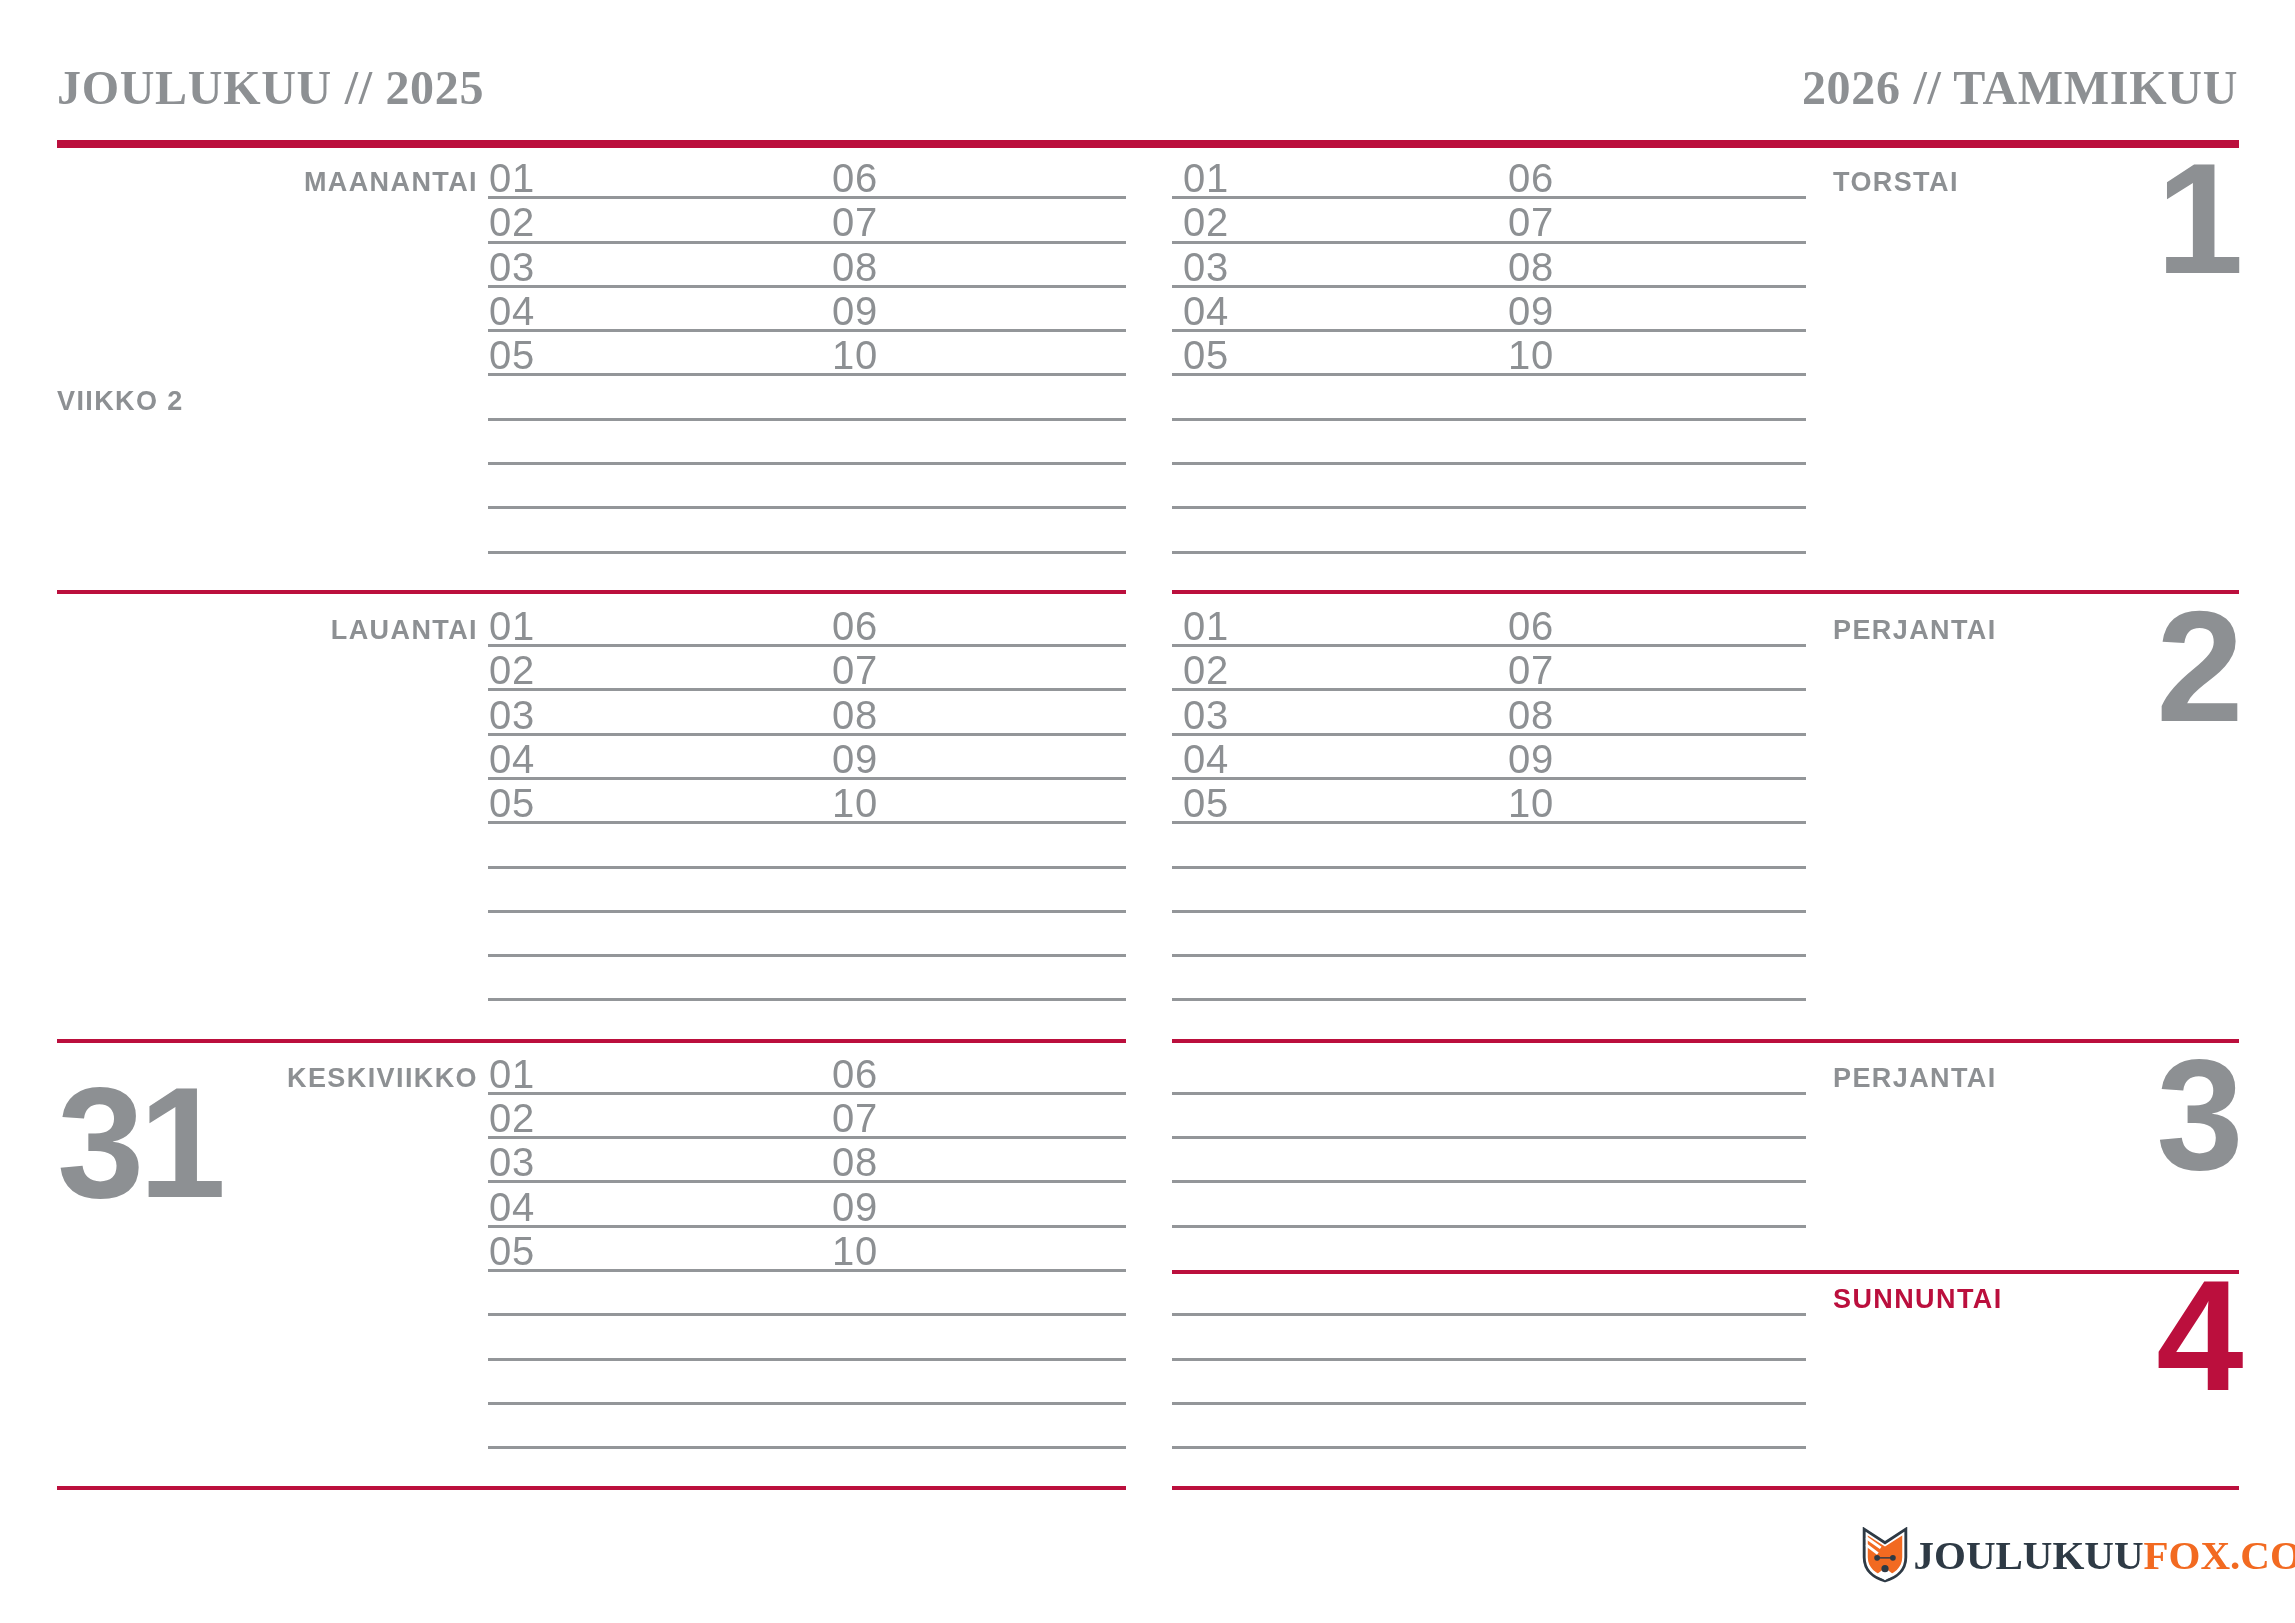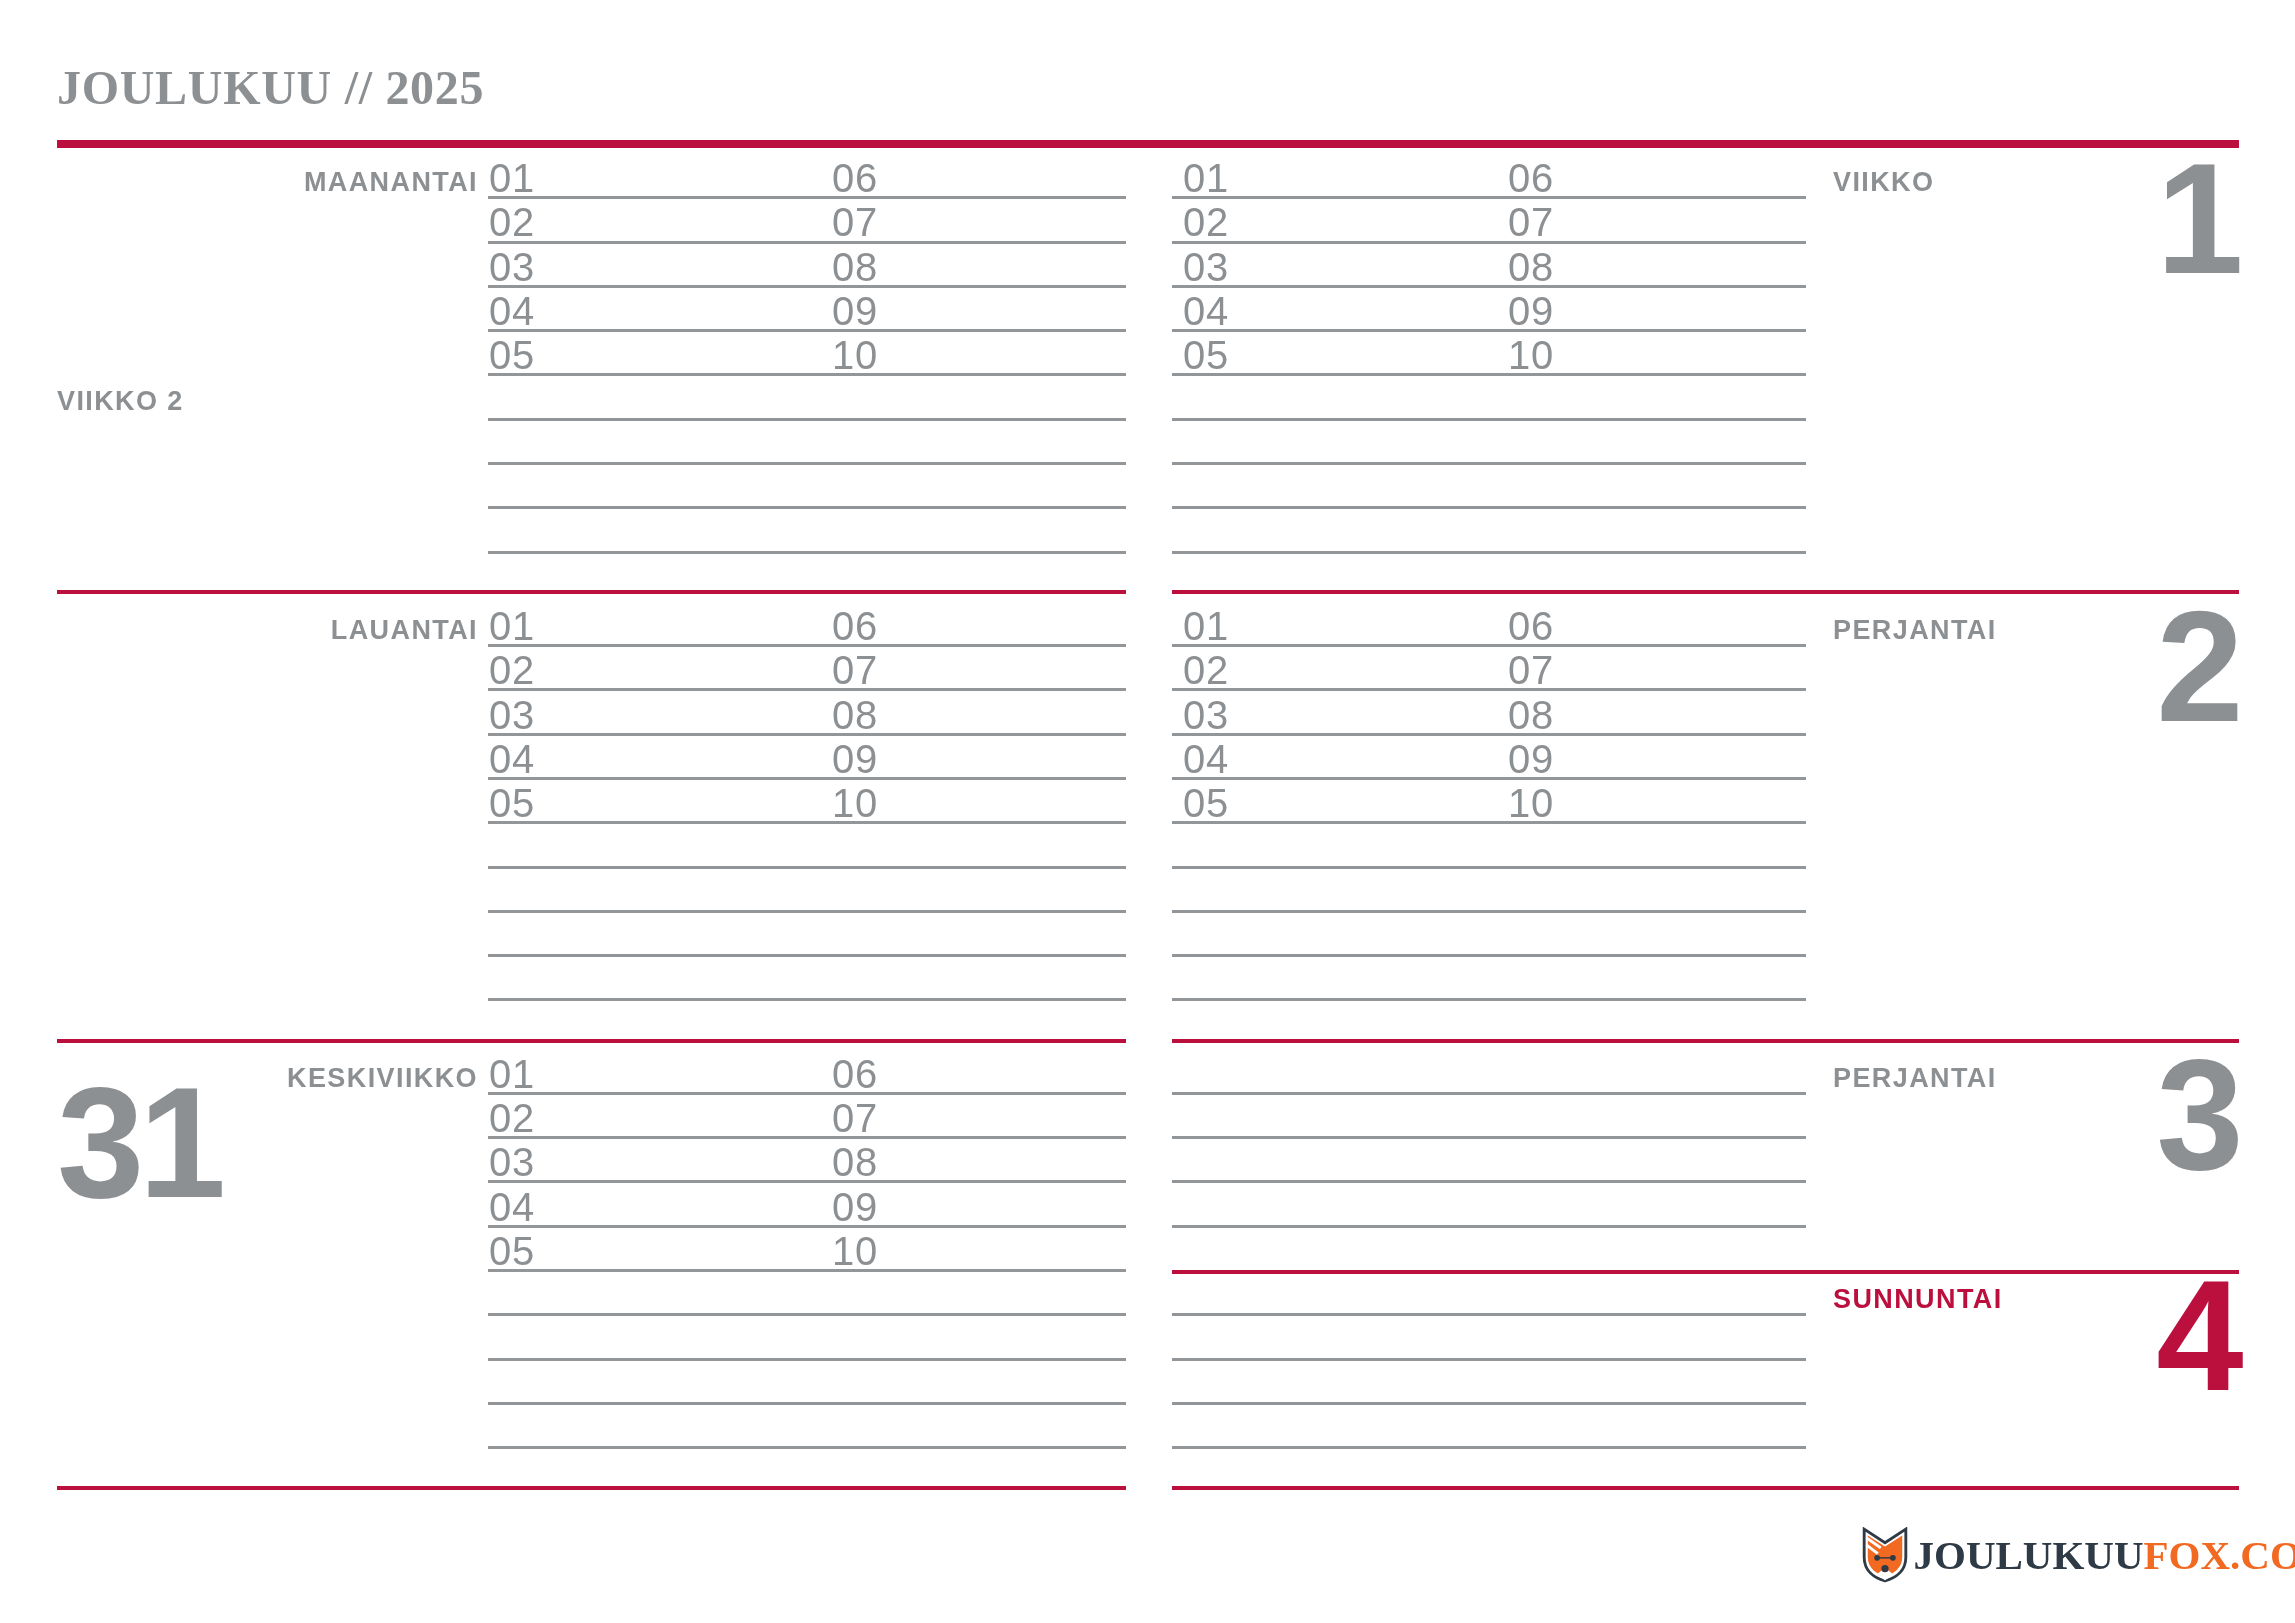--- a/index.html
+++ b/index.html
@@ -48,20 +48,21 @@
   }
   .logo-text .primary{color:var(--navy);}
   .logo-text .secondary{color:var(--orange);}
 </style>
 </head>
 <body>
 
 <div class="page">
 
   <div class="abs title" style="left:57px;top:64px;">JOULUKUU // 2025</div>
+  <div class="abs title" style="right:57px;top:64px;text-align:right;">2026 // TAMMIKUU</div>
   <div class="redbar" style="left:57px;top:140px;width:2182px;height:7.5px;"></div>
 
   <div class="redbar" style="left:57px;top:590px;width:1069px;height:4.1px;"></div>
   <div class="redbar" style="left:1172px;top:590px;width:1067px;height:4.1px;"></div>
   <div class="redbar" style="left:57px;top:1039px;width:1069px;height:4.1px;"></div>
   <div class="redbar" style="left:1172px;top:1039px;width:1067px;height:4.1px;"></div>
   <div class="redbar" style="left:1172px;top:1270px;width:1067px;height:4.1px;"></div>
   <div class="redbar" style="left:57px;top:1486px;width:1069px;height:4.1px;"></div>
   <div class="redbar" style="left:1172px;top:1486px;width:1067px;height:4.1px;"></div>
 
@@ -69,21 +70,21 @@
 
   <div class="bignum right" style="right:57px;top:140px;">1</div>
   <div class="bignum right" style="right:57px;top:588px;">2</div>
   <div class="bignum right" style="right:57px;top:1036px;">3</div>
   <div class="bignum right sunday" style="right:57px;top:1257px;">4</div>
 
   <div class="dayname left" style="top:169px;">MAANANTAI</div>
   <div class="dayname left" style="top:617px;">LAUANTAI</div>
   <div class="dayname left" style="top:1065px;">KESKIVIIKKO</div>
 
-  <div class="dayname rightcol" style="top:169px;">VIIKKO</div>
+  <div class="dayname rightcol" style="top:169px;">TORSTAI</div>
   <div class="dayname rightcol" style="top:617px;">PERJANTAI</div>
   <div class="dayname rightcol" style="top:1065px;">PERJANTAI</div>
   <div class="dayname rightcol sunday" style="top:1286px;">SUNNUNTAI</div>
 
   <div class="weeklabel">VIIKKO 2</div>
 
   <div id="rules">
       <div class="hline" style="left: 488px; top: 196px; width: 638px; height: 3.4px;"></div>
       <div class="slotnum" style="left: 489px; top: 158px;">01</div>
       <div class="slotnum" style="left: 832px; top: 158px;">06</div>

